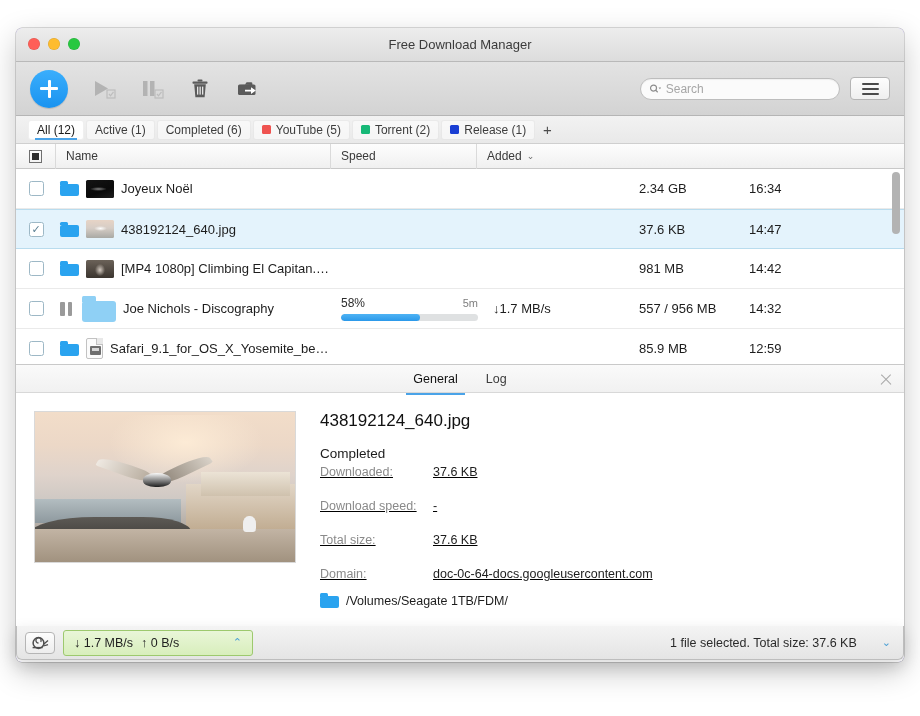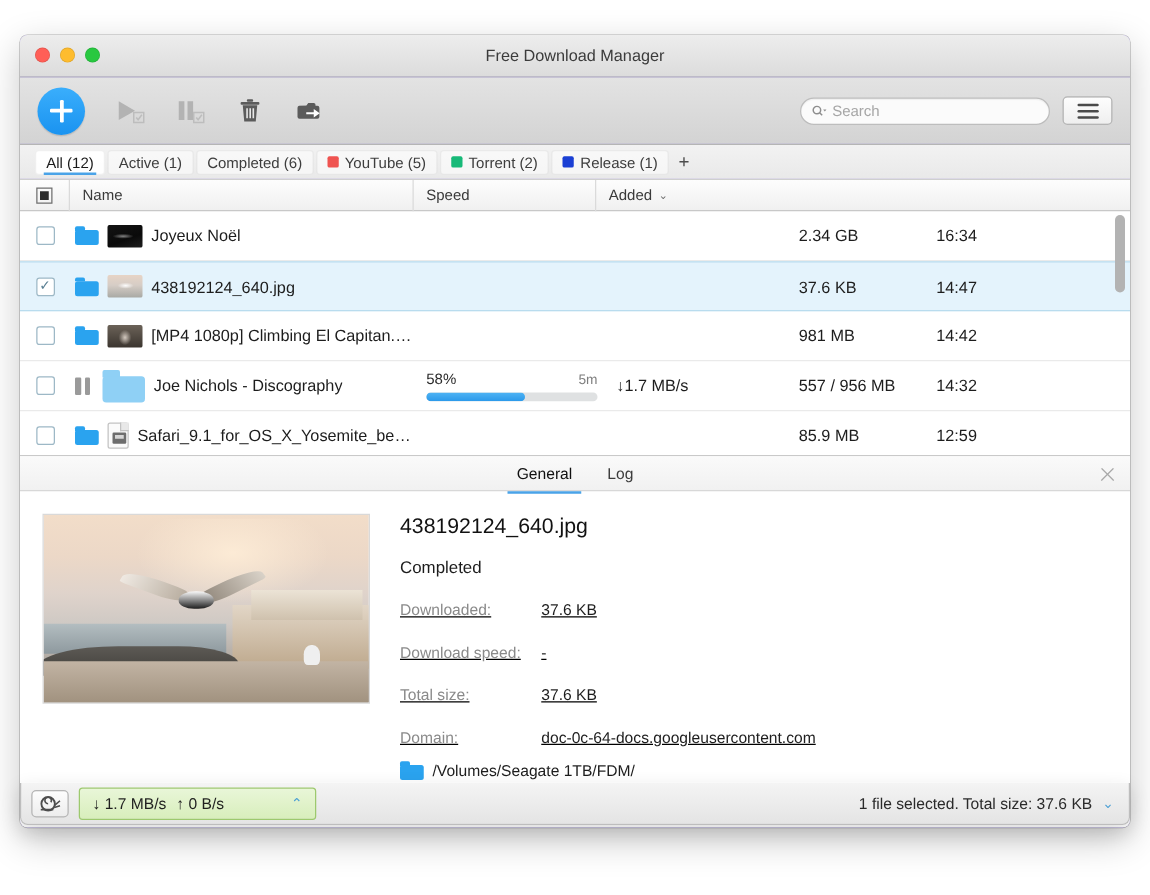--- a/index.html
+++ b/index.html
@@ -306,21 +306,21 @@
   .pv-gull .wingR { right:0; transform: rotate(-26deg) skewX(12deg); border-radius: 20% 60% 10% 40%;
                     background: linear-gradient(to left, #d9d2c8, #8e8478); }
   .pv-gull .body { position:absolute; left:40%; top:42%; width:24%; height:34%;
                    background: linear-gradient(to bottom,#fafafa,#1d1d1d);
                    border-radius: 50% 50% 45% 45%; }
   .pv-person { position:absolute; right:15%; bottom:20%; width:5%; height:11%;
                background:#efefef; border-radius:45% 45% 25% 25%; }
 
   .info { flex: 1 1 auto; min-width: 0; padding-right: 18px; }
   .info-title { font-size: 17px; color: #111; margin-bottom: 15px; }
-  .info-status { font-size: 13.5px; color: #1c1c1c; margin-bottom: 20px; }
+  .info-status { font-size: 13.5px; color: #1c1c1c; margin-bottom: 4px; }
   .info-grid { display: grid; grid-template-columns: 113px auto; row-gap: 20px; font-size: 12.5px; text-decoration: underline; }
   .ilabel { color: #8a8a8a; }
   .ivalue { color: #1d1d1d; }
   .path-row { display: flex; align-items: center; gap: 7px; margin-top: 12px; font-size: 12.5px; color: #1d1d1d; }
 
   
   .statusbar {
     position: absolute;
     left: 16px; top: 626px;
     width: 888px; height: 34px;
@@ -346,21 +346,21 @@
     border: 0.5px solid #9dc96e;
     border-radius: 3px;
     display: flex; align-items: center; gap: 8px;
     padding: 0 10px;
     font-size: 12.5px; color: #1f1f1f;
     cursor: pointer;
   }
   .speed-pill .caret { margin-left: auto; color: #4a9fd4; font-size: 11px; }
   .sb-right {
     margin-left: auto;
-    display: flex; align-items: center; gap: 8px;
+    display: flex; align-items: center; gap: 25px;
     font-size: 12.5px; color: #2a2a2a;
     padding-right: 4px; cursor: pointer;
   }
   .sb-right .caret { color: #4a9fd4; font-size: 11px; }
 </style>
 </head>
 <body>
 
 <div class="desktop">
 

